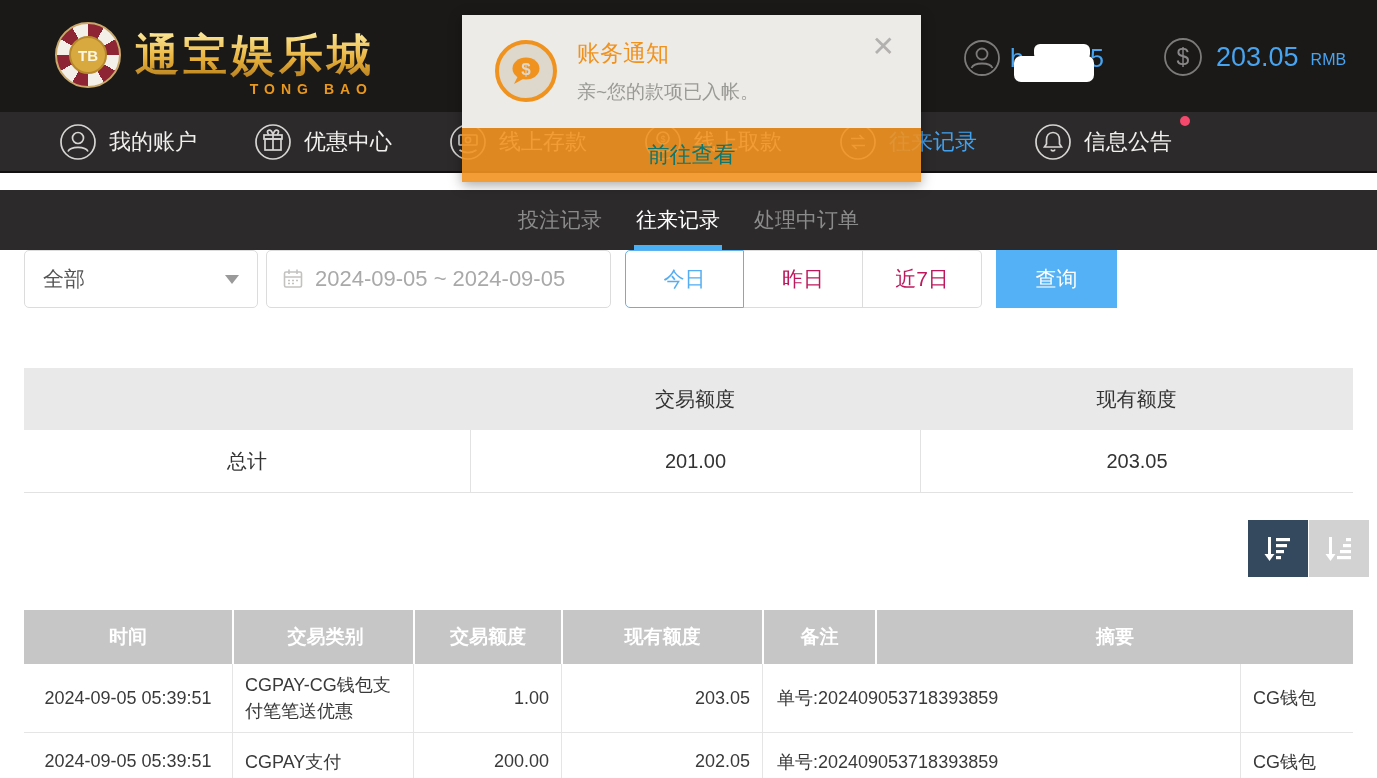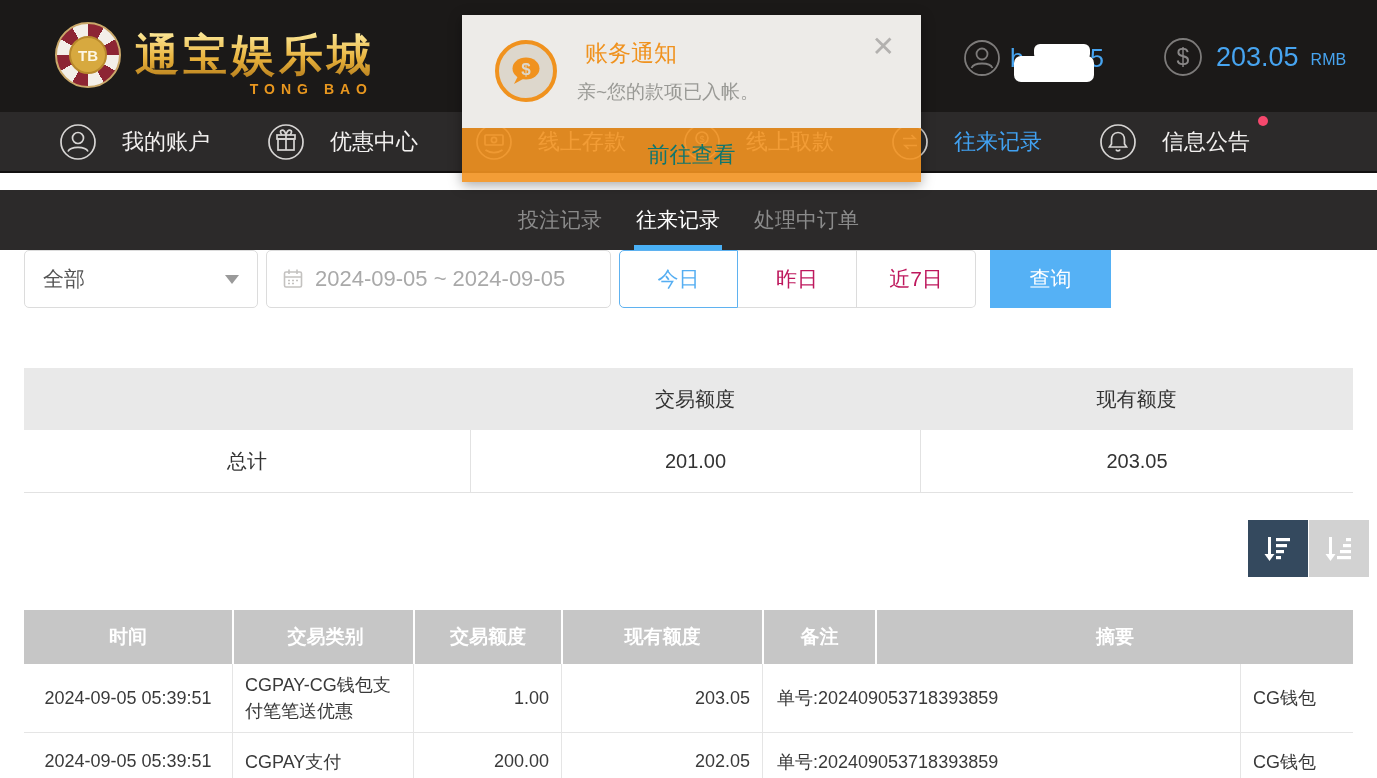--- a/index.html
+++ b/index.html
@@ -27,40 +27,40 @@
               color:#47a4f0; font-size:25px; }
   .redaction { position:absolute; left:4px; top:12px; width:80px; height:26px; background:#fff; border-radius:7px; }
   .redaction::after { content:""; position:absolute; left:20px; top:-12px; width:56px; height:16px; background:#fff; border-radius:6px; }
   .balance { position:absolute; left:1162px; top:36px; display:flex; align-items:center; gap:12px; cursor:pointer; }
   .balance .amount { color:#47a4f0; font-size:27px; }
   .balance .currency { color:#47a4f0; font-size:16px; margin-top:6px; }
 
   
   .nav-bar { position:absolute; left:0; top:112px; width:1377px; height:61px; background:#2c2a2a;
              border-bottom:2px solid #121010; display:flex; align-items:center; padding-left:58px; gap:56px; }
-  .nav-item { display:flex; align-items:center; gap:24px; cursor:pointer; position:relative; }
+  .nav-item { display:flex; align-items:center; gap:11px; cursor:pointer; position:relative; }
   .nav-label { color:#f2f0ef; font-size:22px; white-space:nowrap; }
   .nav-item.active .nav-label { color:#41a1f1; }
   .nav-badge { position:absolute; right:-18px; top:-6px; width:10px; height:10px; border-radius:50%; background:#f5486d; }
 
   
   .tab-bar { position:absolute; left:0; top:190px; width:1377px; height:60px; background:#2c2a2a;
              display:flex; justify-content:center; align-items:stretch; gap:30px; }
   .tab { display:flex; align-items:center; color:#8b8b8b; font-size:21px; cursor:pointer; position:relative; padding:0 2px; }
   .tab.active { color:#fff; }
   .tab.active::after { content:""; position:absolute; left:0; right:0; bottom:0; height:5px; background:#4ab0f5; }
 
   
   .filter-row { position:absolute; left:24px; top:250px; height:58px; display:flex; }
   .select { width:234px; height:58px; border:1px solid #dcdcdc; border-radius:5px; display:flex; align-items:center;
             padding:0 18px; color:#555; font-size:21px; cursor:pointer; justify-content:space-between; }
   .caret { width:0; height:0; border-left:7px solid transparent; border-right:7px solid transparent; border-top:9px solid #9a9a9a; }
   .date-input { width:345px; height:58px; border:1px solid #dcdcdc; border-radius:5px; margin-left:8px;
                 display:flex; align-items:center; gap:10px; padding:0 14px; color:#a9a9a9; font-size:22px; cursor:pointer; }
-  .quick-group { display:flex; margin-left:8px; }
+  .quick-group { display:flex; margin-left:14px; }
   .quick-btn { width:119px; height:58px; background:#fff; border:1px solid #dcdcdc; border-left:none;
                color:#be185d; font-size:21px; display:flex; align-items:center; justify-content:center; cursor:pointer; }
   .quick-btn:first-child { border-left:1px solid #dcdcdc; border-radius:5px 0 0 5px; }
   .quick-btn:last-child { border-radius:0 5px 5px 0; }
   .quick-btn.active { border:1px solid #5fb2f0; color:#55aef2; }
   .search-btn { width:121px; height:58px; margin-left:14px; background:#55b1f5; border:none; border-radius:0;
                 color:#fff; font-size:21px; display:flex; align-items:center; justify-content:center; cursor:pointer; }
 
   
   .summary-table { position:absolute; left:24px; top:368px; width:1329px; }
@@ -91,21 +91,21 @@
   .col-balance { width:201px; justify-content:flex-end; padding-right:12px !important; }
   .col-summary { width:478px; padding-left:14px !important; }
   .col-note { width:113px; padding-left:12px !important; }
 
   
   .modal { position:absolute; left:462px; top:15px; width:459px; z-index:10; box-shadow:0 3px 12px rgba(0,0,0,0.35); }
   .modal-header { position:relative; height:113px; background:#edebe8; display:flex; align-items:center; }
   .modal-icon { position:absolute; left:33px; top:25px; width:62px; height:62px; border-radius:50%;
                 border:4px solid #f0921e; background:#ddd7cc; display:flex; align-items:center; justify-content:center; }
   .modal-texts { margin-left:115px; }
-  .modal-title { color:#f0921e; font-size:23px; margin-bottom:10px;margin-left:8px; }
+  .modal-title { color:#f0921e; font-size:23px; margin-bottom:10px; }
   .modal-message { color:#9a9a96; font-size:19px; }
   .modal-close { position:absolute; right:26px; top:18px; color:#b3b1af; font-size:28px; cursor:pointer; line-height:1; }
   .modal-action { height:54px; background:rgba(242,146,32,0.9); color:#0f766e; font-size:22px;
                   display:flex; align-items:center; justify-content:center; cursor:pointer; }
 
   .icon-svg { display:block; }
 </style>
 </head>
 <body>
 

